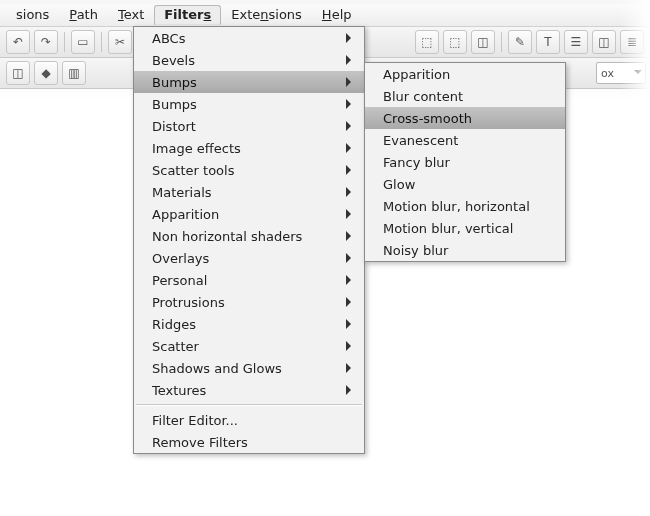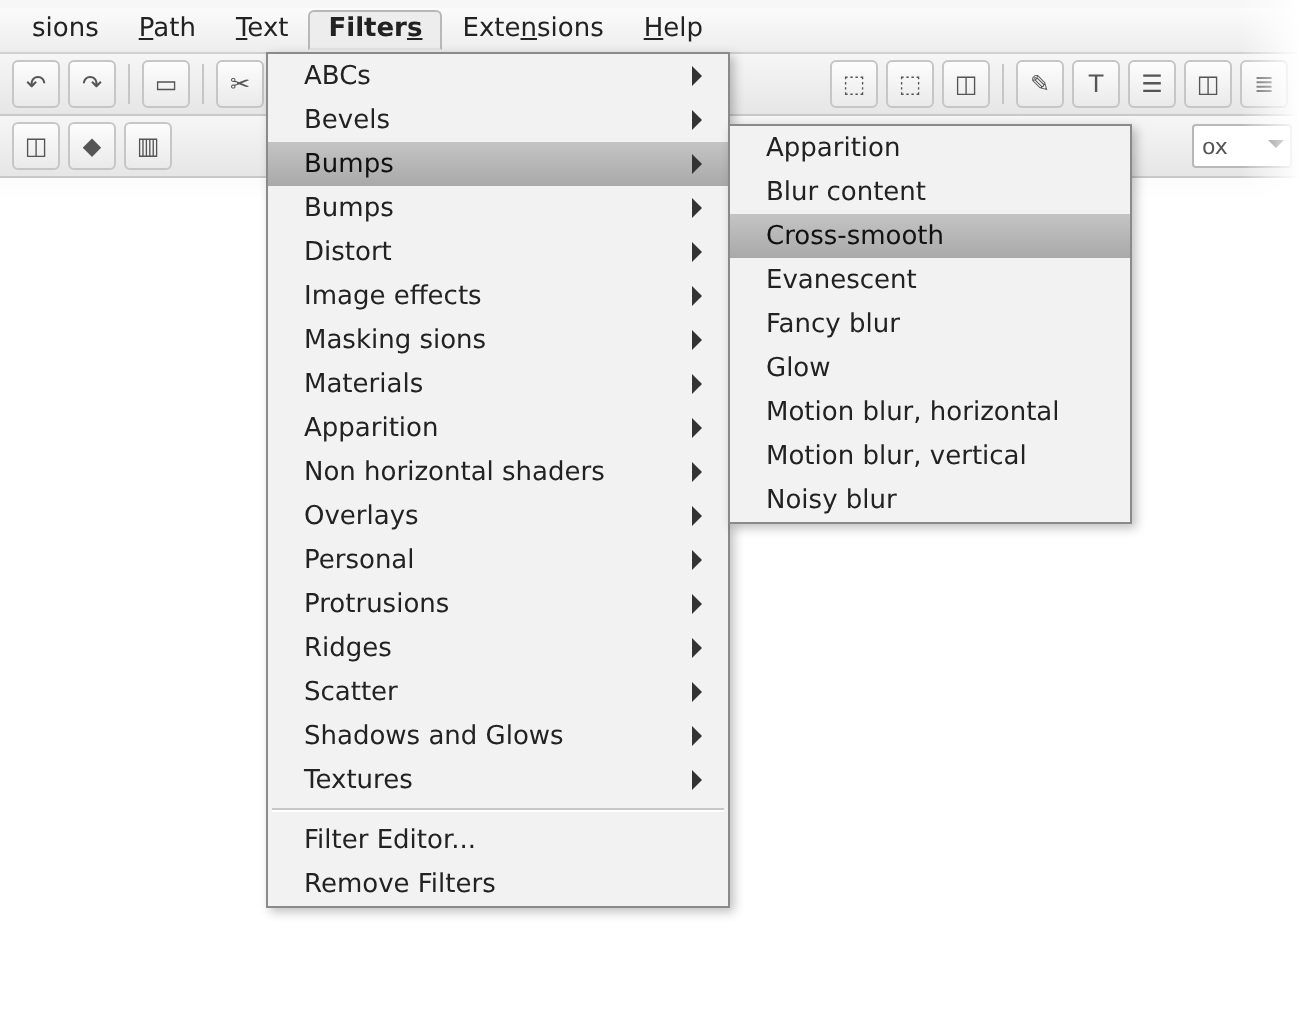--- a/index.html
+++ b/index.html
@@ -253,21 +253,21 @@
       </div>
       <div class="row">
         <span>Distort</span>
         <span class="arrow"></span>
       </div>
       <div class="row">
         <span>Image effects</span>
         <span class="arrow"></span>
       </div>
       <div class="row">
-        <span>Masking sions</span>
+        <span>Scatter tools</span>
         <span class="arrow"></span>
       </div>
       <div class="row">
         <span>Materials</span>
         <span class="arrow"></span>
       </div>
       <div class="row">
         <span>Apparition</span>
         <span class="arrow"></span>
       </div>

